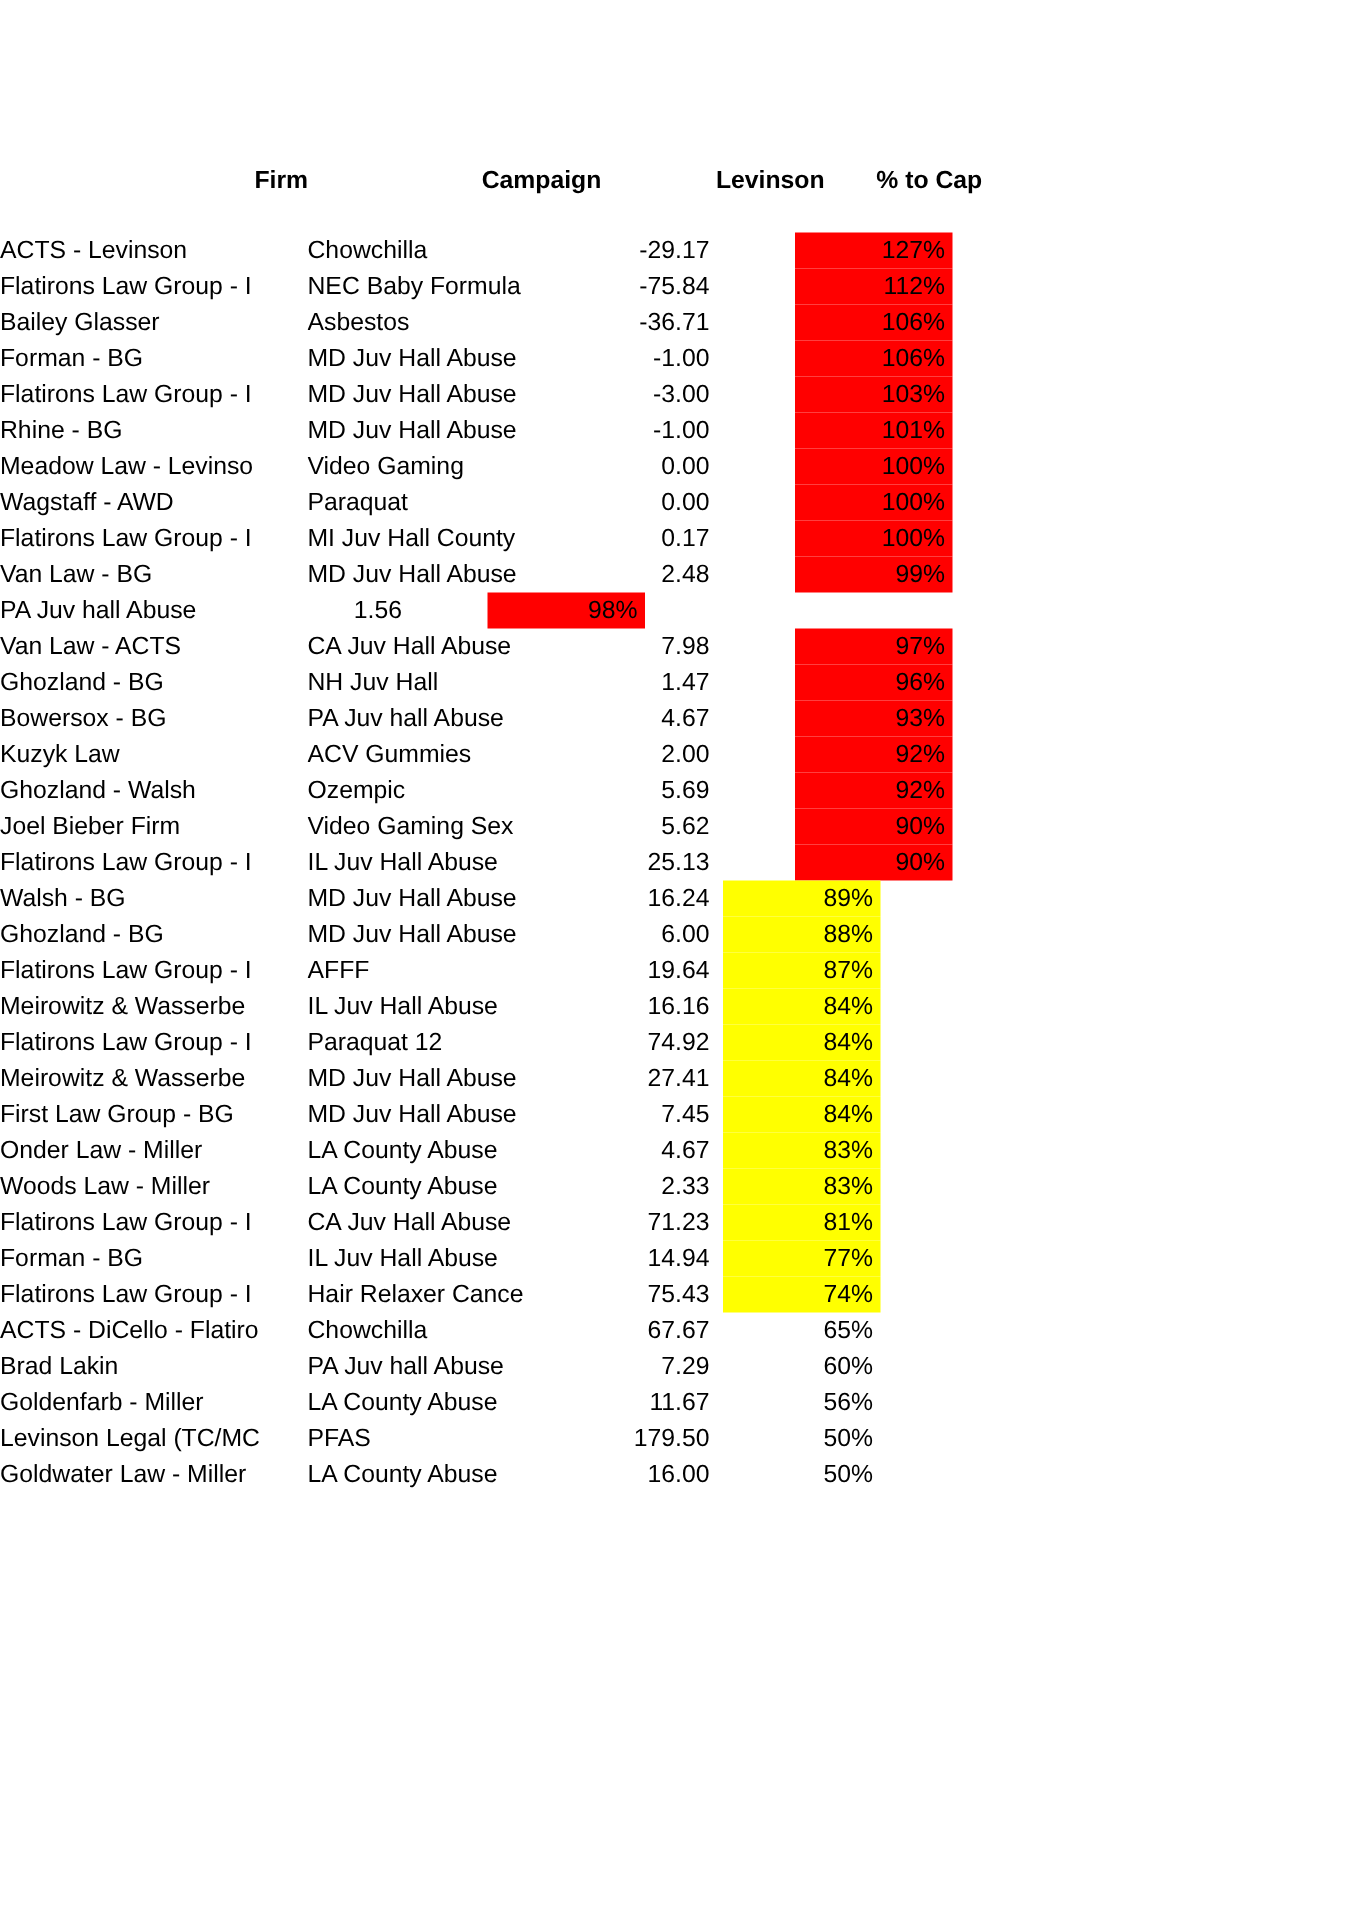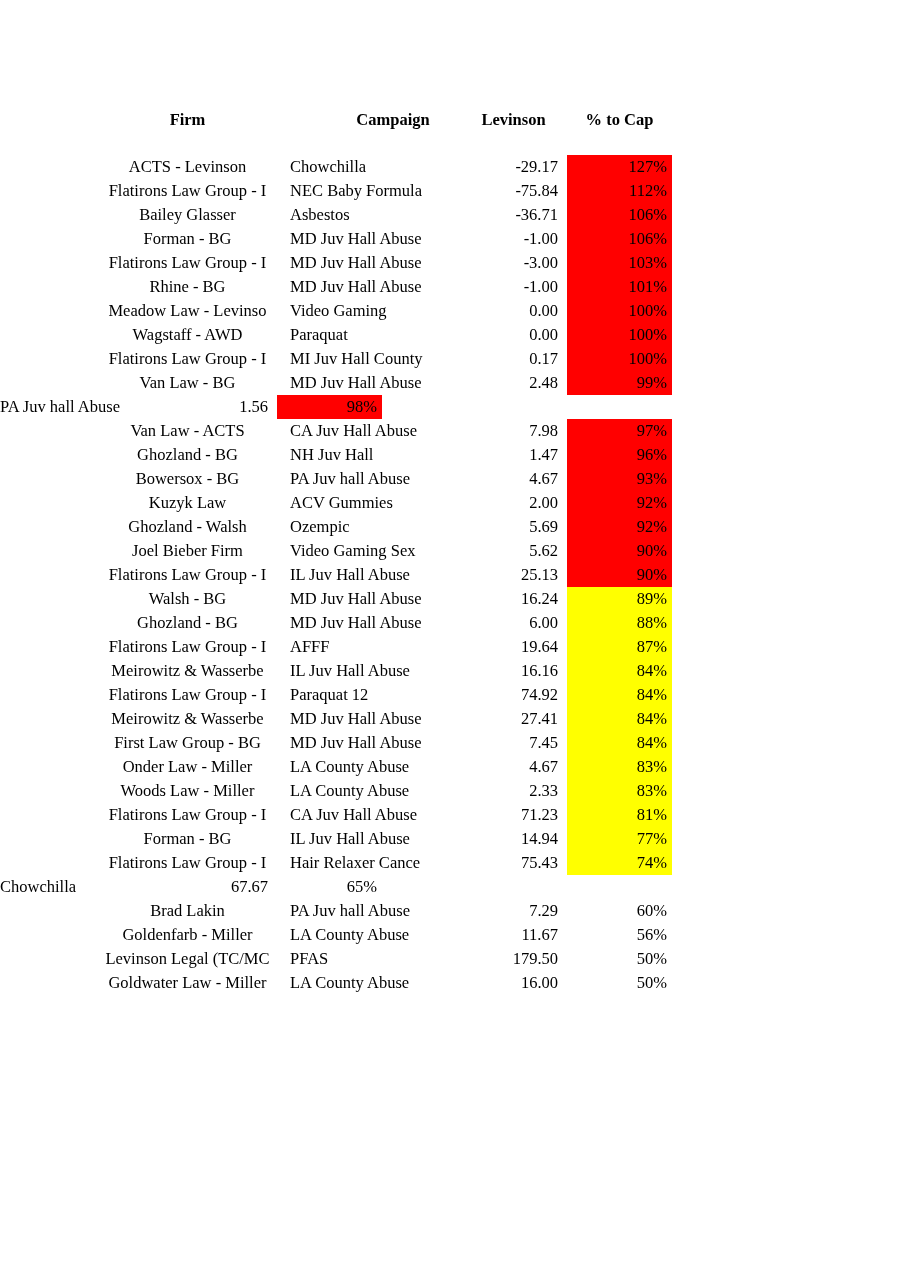--- a/index.html
+++ b/index.html
@@ -2,62 +2,62 @@
 <html style="--red: #ff0000; --yellow: #ffff00; --text: #000000; --bg: #ffffff;"><head>
 <meta charset="utf-8">
 <style>
   html, body { margin: 0; padding: 0; }
   body { background: #ffffff; }
   .sheet {
     position: relative;
     width: 909px;
     height: 1286px;
     background: var(--bg, #ffffff);
-    font-family: Liberation Serif, serif;
+    font-family: Liberation Sans, sans-serif;
     font-size: 16.5px;
     color: var(--text, #000000);
     overflow: hidden;
   }
   .header-row {
     position: absolute;
     top: 108px;
     left: 0;
     height: 24px;
     font-weight: bold;
   }
   .h {
     position: absolute;
     top: 0;
     height: 24px;
     line-height: 24px;
     text-align: center;
     white-space: nowrap;
   }
   .h-firm      { left: 85px;  width: 205px; }
-  .h-campaign  { left: 308px; width: 170px; }
+  .h-campaign  { left: 276px; width: 170px; }
   .h-remaining { left: 460px; width: 107px; }
   .h-pct       { left: 567px; width: 105px; }
   .body-rows {
     position: absolute;
     top: 155px;
     left: 0;
     width: 909px;
   }
   .row { display: flex; height: 24px; line-height: 24px; }
   .cell {
     white-space: nowrap;
     overflow: hidden;
     height: 24px;
     box-sizing: border-box;
   }
-  .c-firm      { margin-left: 85px; width: 205px; text-align: center; }
+  .c-firm      { width: 205px; }
   .c-campaign  { width: 170px; }
   .c-remaining { width: 107px; text-align: right; padding-right: 9px; }
   .c-pct       { width: 105px; text-align: right; padding-right: 5px; }
-  .band-red    { background: var(--red, #ff0000); }
+  .band-red    { background: var(--red, #ff0000); margin-left: 48px; }
   .band-yellow { background: var(--yellow, #ffff00); text-align: right; }
 </style>
 </head>
 <body>
 
 <div class="sheet">
   <div class="header-row">
     <div class="h h-firm">Firm</div>
     <div class="h h-campaign">Campaign</div>
     <div class="h h-remaining">Levinson</div>
@@ -237,20 +237,21 @@
         <div class="cell c-remaining">14.94</div>
         <div class="cell c-pct band-yellow">77%</div>
       </div>
       <div class="row">
         <div class="cell c-firm">Flatirons Law Group - I</div>
         <div class="cell c-campaign">Hair Relaxer Cance</div>
         <div class="cell c-remaining">75.43</div>
         <div class="cell c-pct band-yellow">74%</div>
       </div>
       <div class="row">
+        <div class="cell c-firm">ACTS - DiCello - Flatiro</div>
         <div class="cell c-campaign">Chowchilla</div>
         <div class="cell c-remaining">67.67</div>
         <div class="cell c-pct">65%</div>
       </div>
       <div class="row">
         <div class="cell c-firm">Brad Lakin</div>
         <div class="cell c-campaign">PA Juv hall Abuse</div>
         <div class="cell c-remaining">7.29</div>
         <div class="cell c-pct">60%</div>
       </div>

